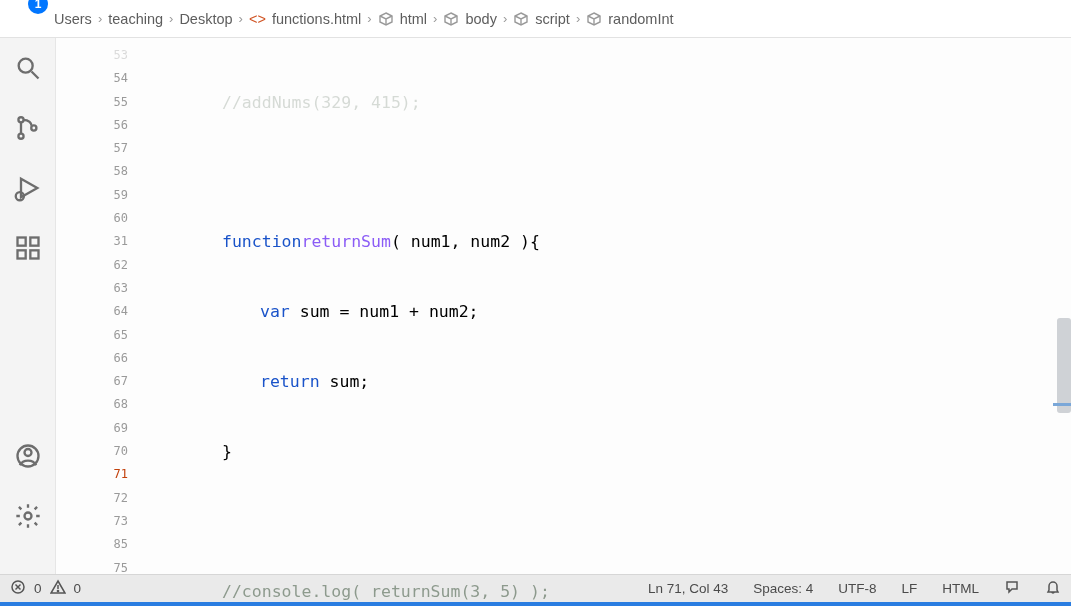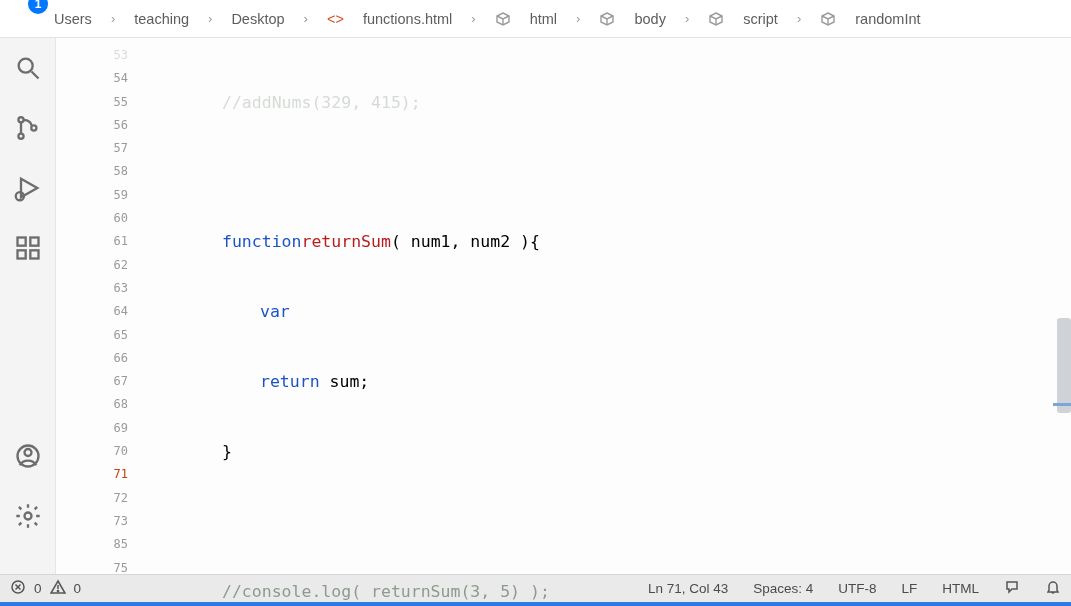--- a/index.html
+++ b/index.html
@@ -3,39 +3,39 @@
 <meta charset="utf-8">
 <style>
   * { box-sizing: border-box; margin:0; padding:0; }
   html,body{ width:1071px; height:606px; font-family: "Menlo","Consolas",monospace; overflow:hidden; background:#fff; }
   body{ display:flex; flex-direction:column; }
 
   
   .topbar{ height:38px; display:flex; align-items:center; padding-left:6px; border-bottom:1px solid #e2e2e2; font-family:-apple-system,"Segoe UI",sans-serif; font-size:14.5px; color:#5d5d5d; }
   .explorer-badge{ position:relative; width:48px; height:38px; display:flex; align-items:flex-start; justify-content:center; }
   .badge-circle{ position:absolute; top:-6px; left:22px; width:20px; height:20px; border-radius:10px; background:#0176ff; color:#fff; font-size:12px; display:flex; align-items:center; justify-content:center; font-weight:600;}
-  .crumbs{ display:flex; align-items:center; gap:19px; flex-wrap:nowrap; }
+  .crumbs{ display:flex; align-items:center; gap:6px; flex-wrap:nowrap; }
   .crumbs .sep{ color:#9a9a9a; font-size:13px; }
   .crumbs .cube{ display:inline-flex; width:16px; height:16px; color:#8a8a8a; }
   .crumbs .code-icon{ color:#d05424; }
 
   
   .main{ flex:1; display:flex; min-height:0; }
   .activitybar{ width:56px; background:#f4f4f4; display:flex; flex-direction:column; align-items:center; padding-top:16px; gap:28px; color:#6a6a6a; border-right:1px solid #e6e6e6; }
   .activitybar .spacer{ flex:1; }
   .activitybar svg{ width:28px; height:28px; stroke:#6d6d6d; }
 
   .editor{ flex:1; display:flex; background:#fdfdfd; position:relative; min-height:0; }
   .gutter{ width:92px; text-align:right; padding:6px 20px 6px 0; color:#9a9a9a; font-size:12px; line-height:23.3px; user-select:none; }
   .code{ flex:1; padding:6px 0; font-size:16.5px; line-height:23.3px; white-space:pre; position:relative; }
   .code .row{ height:23.3px; display:flex; align-items:center; }
 
   
   .kw{ color:#1a53c9; }       
-  .fn{ color:#b91c1c; }      
+  .fn{ color:#8b5cf6; }      
   .cm{ color:#8d9a8d; }
 
   .minimap{ width:20px; background:#fdfdfd; position:relative; }
   .minimap .thumb{ position:absolute; right:0; top:280px; width:14px; height:95px; background:#cfd2d6; border-radius:3px; }
   .minimap .marker{ position:absolute; right:0; top:365px; width:18px; height:3px; background:#7aa7d8; }
 
   
   .status{ height:28px; background:#eaeaea; border-top:1px solid #d6d6d6; display:flex; align-items:center; font-family:-apple-system,"Segoe UI",sans-serif; font-size:13.5px; color:#4b4b4b; padding:0 10px; gap:10px; }
   .status .left{ display:flex; align-items:center; gap:8px; }
   .status .right{ margin-left:auto; display:flex; align-items:center; gap:25px; }
@@ -133,42 +133,42 @@
   <div class="editor">
     <div class="gutter">
       <div style="opacity:.35">53</div>
       <div>54</div>
       <div>55</div>
       <div>56</div>
       <div>57</div>
       <div>58</div>
       <div>59</div>
       <div>60</div>
-      <div>61</div>
+      <div>31</div>
       <div>62</div>
       <div>63</div>
       <div>64</div>
       <div>65</div>
       <div>66</div>
       <div>67</div>
       <div>68</div>
       <div>69</div>
       <div>70</div>
       <div style="color:#c2410c">71</div>
       <div>72</div>
       <div>73</div>
       <div>85</div>
       <div>75</div>
     </div>
 
     <div class="code">
       <div class="row" style="opacity:.35"><span style="width:74px"></span><span class="cm">//addNums(329, 415);</span></div>
       <div class="row"></div>
       <div class="row"><span style="width:74px"></span><span class="kw">function</span> <span class="fn">returnSum</span><span>( num1, num2 ){</span></div>
-      <div class="row"><span style="width:112px"></span><span class="kw">var</span></div>
+      <div class="row"><span style="width:112px"></span><span class="kw">var</span><span> sum = num1 + num2;</span></div>
       <div class="row"><span style="width:112px"></span><span class="kw">return</span><span> sum;</span></div>
       <div class="row"><span style="width:74px"></span><span>}</span></div>
       <div class="row"></div>
       <div class="row"><span style="width:74px"></span><span class="cm">//console.log( returnSum(3, 5) );</span></div>
       
       
       
       
       
       

